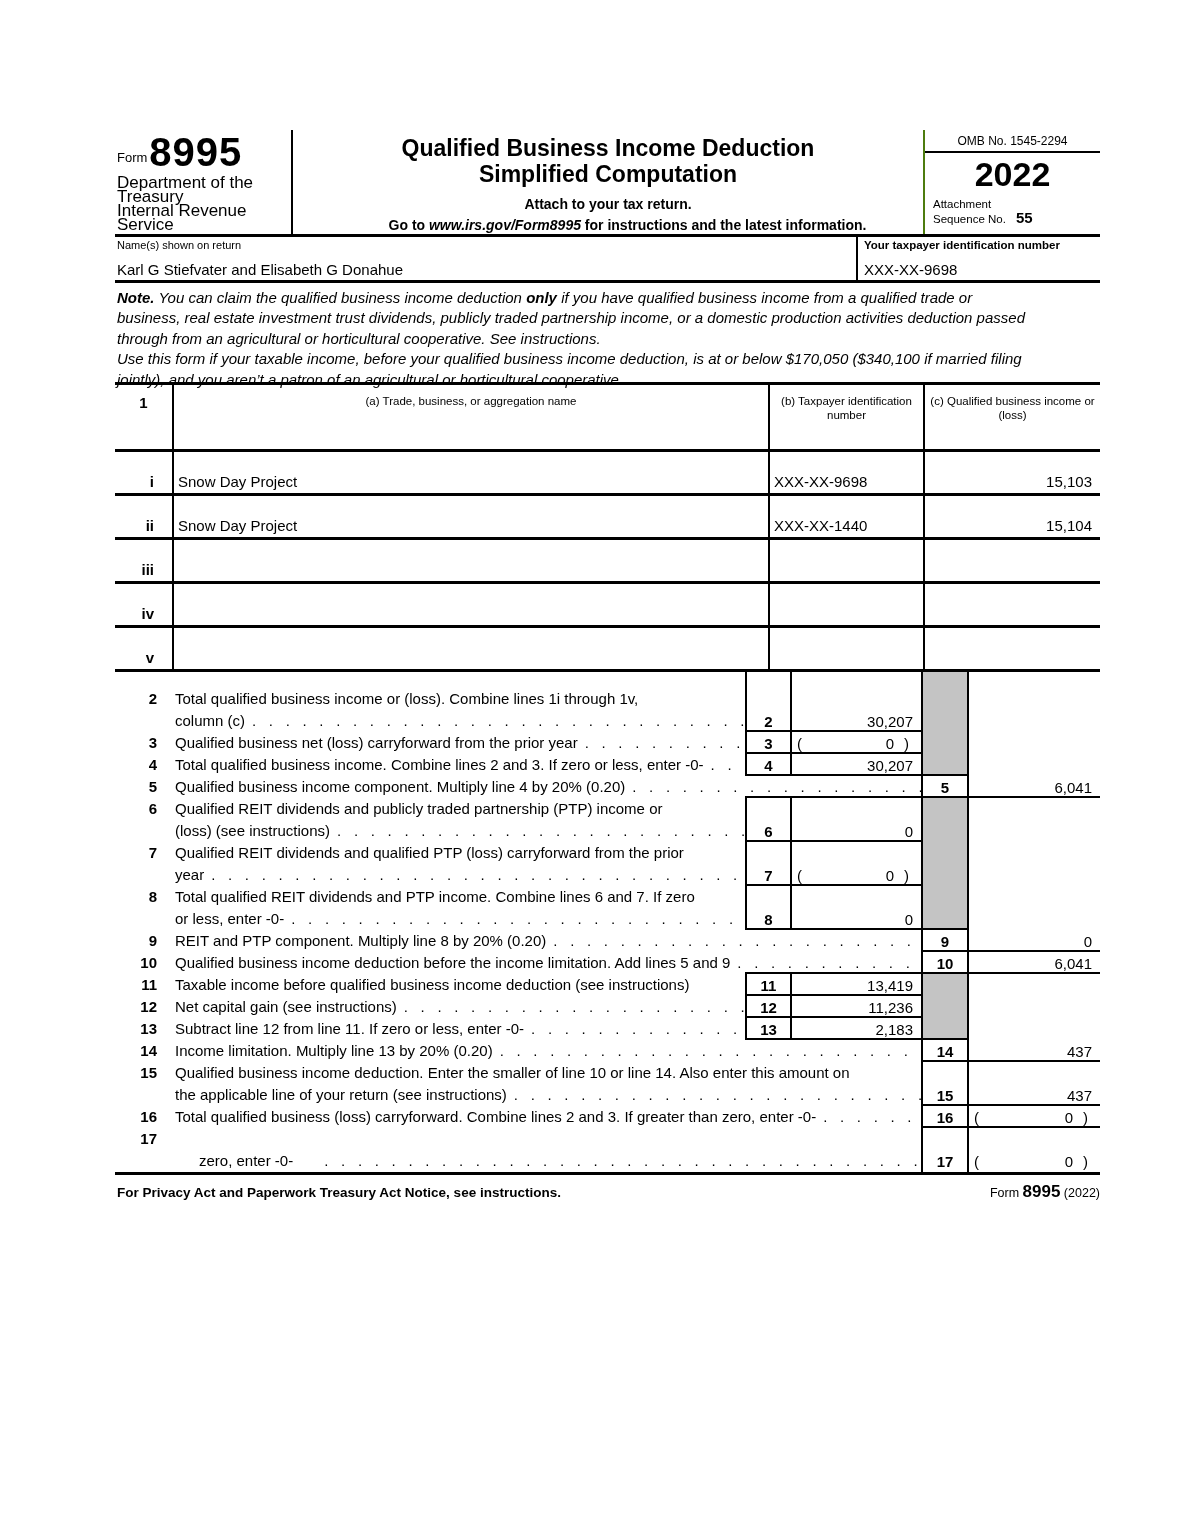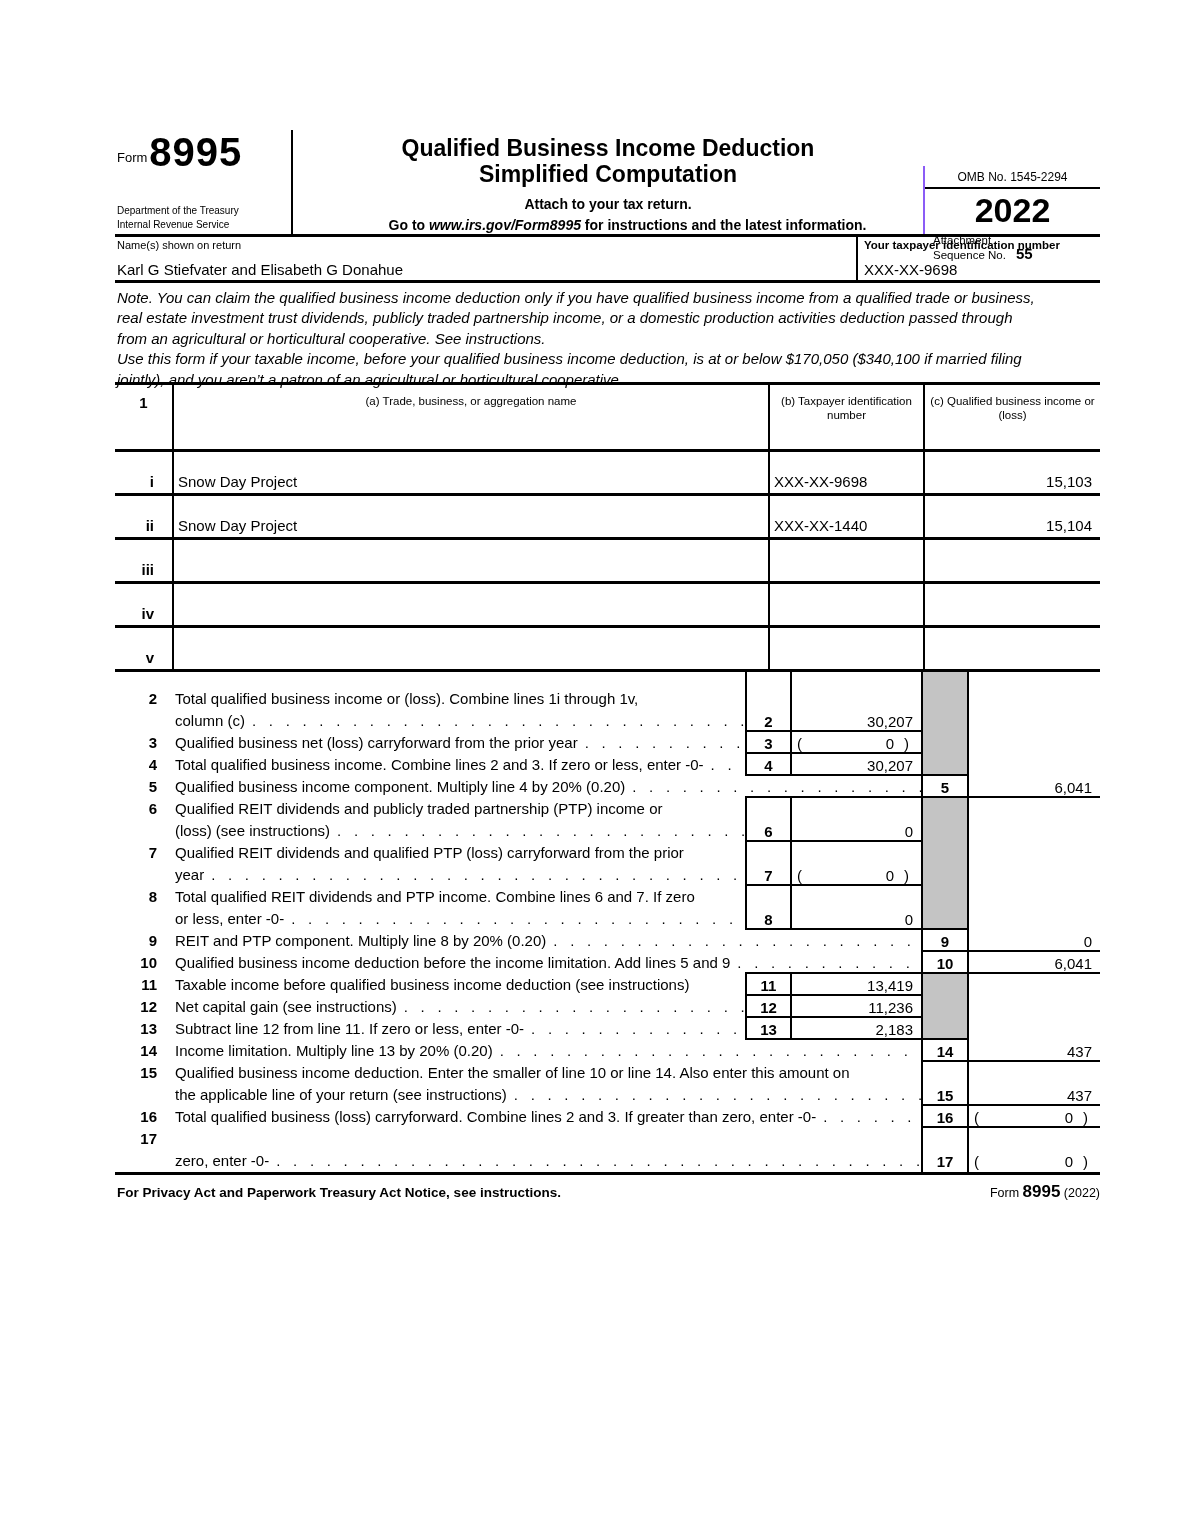--- a/index.html
+++ b/index.html
@@ -7,47 +7,47 @@
         font-family:"Liberation Sans",sans-serif;color:#000;}
   .form-area{position:absolute;left:115px;top:130px;width:985px;}
 
   
   .hdr{display:flex;height:107px;border-bottom:3px solid #000;box-sizing:border-box;}
   .hdr-left{width:178px;border-right:2px solid #000;display:flex;flex-direction:column;
             justify-content:space-between;box-sizing:border-box;}
   .form-line{display:flex;align-items:flex-end;padding:4px 0 0 2px;}
   .form-word{font-size:13px;padding-bottom:5px;margin-right:2px;}
   .form-num{font-size:40px;font-weight:bold;line-height:36px;letter-spacing:1px;}
-  .dept{font-size:10px;line-height:14px;padding:0 8px 2px 2px;}
+  .dept{font-size:17px;line-height:14px;padding:0 8px 2px 2px;}
   .hdr-center{flex:1;text-align:center;}
   .title1,.title2{font-size:23px;font-weight:bold;line-height:26px;}
   .title1{margin-top:5px;}
   .attach{font-size:14px;font-weight:bold;margin-top:9px;}
   .goto{font-size:14px;font-weight:bold;margin-top:5px;margin-left:39px;}
   .url{font-style:italic;}
-  .hdr-right{width:177px;border-left:2px solid #8b5cf6;box-sizing:border-box;margin-top:36px;}
+  .hdr-right{width:177px;border-left:2px solid #4d7c0f;box-sizing:border-box;}
   .omb{font-size:12px;text-align:center;padding:4px 0 3px;border-bottom:2px solid #000;}
   .year{font-size:34px;font-weight:bold;text-align:center;line-height:40px;margin-top:1px;}
   .attach-seq{font-size:11.5px;line-height:14px;padding-left:8px;margin-top:3px;}
   .seq-no{font-weight:bold;font-size:15px;margin-left:10px;}
 
   
   .nr{display:flex;height:46px;border-bottom:3px solid #000;box-sizing:border-box;}
   .nr-left{width:741px;display:flex;flex-direction:column;justify-content:space-between;
            padding:2px 0 2px 2px;box-sizing:border-box;}
   .nr-right{flex:1;border-left:2px solid #000;display:flex;flex-direction:column;
             justify-content:space-between;padding:2px 0 2px 6px;box-sizing:border-box;}
   .nr-label{font-size:11px;}
   .nr-label.b{font-weight:bold;font-size:11.5px;}
   .nr-value{font-size:15px;}
 
   
   .note{height:102px;border-bottom:3px solid #000;box-sizing:border-box;padding:5px 0 0 2px;}
   .note-p{font-style:italic;font-size:15px;line-height:20.4px;margin:0;max-width:922px;}
-  .note-p .b{font-weight:normal;}
+  .note-p .b{font-weight:bold;}
 
   
   .t1-hrow{display:flex;height:67px;border-bottom:3px solid #000;box-sizing:border-box;}
   .t1-row{display:flex;height:44px;border-bottom:3px solid #000;box-sizing:border-box;}
   .tc{box-sizing:border-box;display:flex;}
   .c1{width:57px;}.c2{width:596px;border-left:2px solid #000;}
   .c3{width:155px;border-left:2px solid #000;}.c4{width:177px;border-left:2px solid #000;}
   .t1h{font-size:11.5px;line-height:14px;text-align:center;align-items:flex-start;
        justify-content:center;padding-top:9px;}
   .t1h.one{font-size:15px;font-weight:bold;padding-top:11px;}
@@ -358,21 +358,21 @@
     <div class="cell oval paren" style="top:434px;">
           <span>(</span>
           <span class="fill"></span>
           <span>0</span>
           <span class="close">)</span>
         </div>
 
     <div class="li-line" style="top:456px;width:806px;">
       <span class="li-num">17</span>
     </div>
-    <div class="li-line" style="top:478px;width:806px;">
+    <div class="li-line" style="top:478px;width:806px;gap:24px;">
       <span class="li-num"></span>
       <span class="li-text">zero, enter -0-</span>
       <span class="li-dots">. . . . . . . . . . . . . . . . . . . . . . . . . . . . . . . . . . . . . . . . . . . . . . . . . .</span>
     </div>
     <div class="cell onum" style="top:478px;">17</div>
     <div class="cell oval paren" style="top:478px;">
           <span>(</span>
           <span class="fill"></span>
           <span>0</span>
           <span class="close">)</span>

